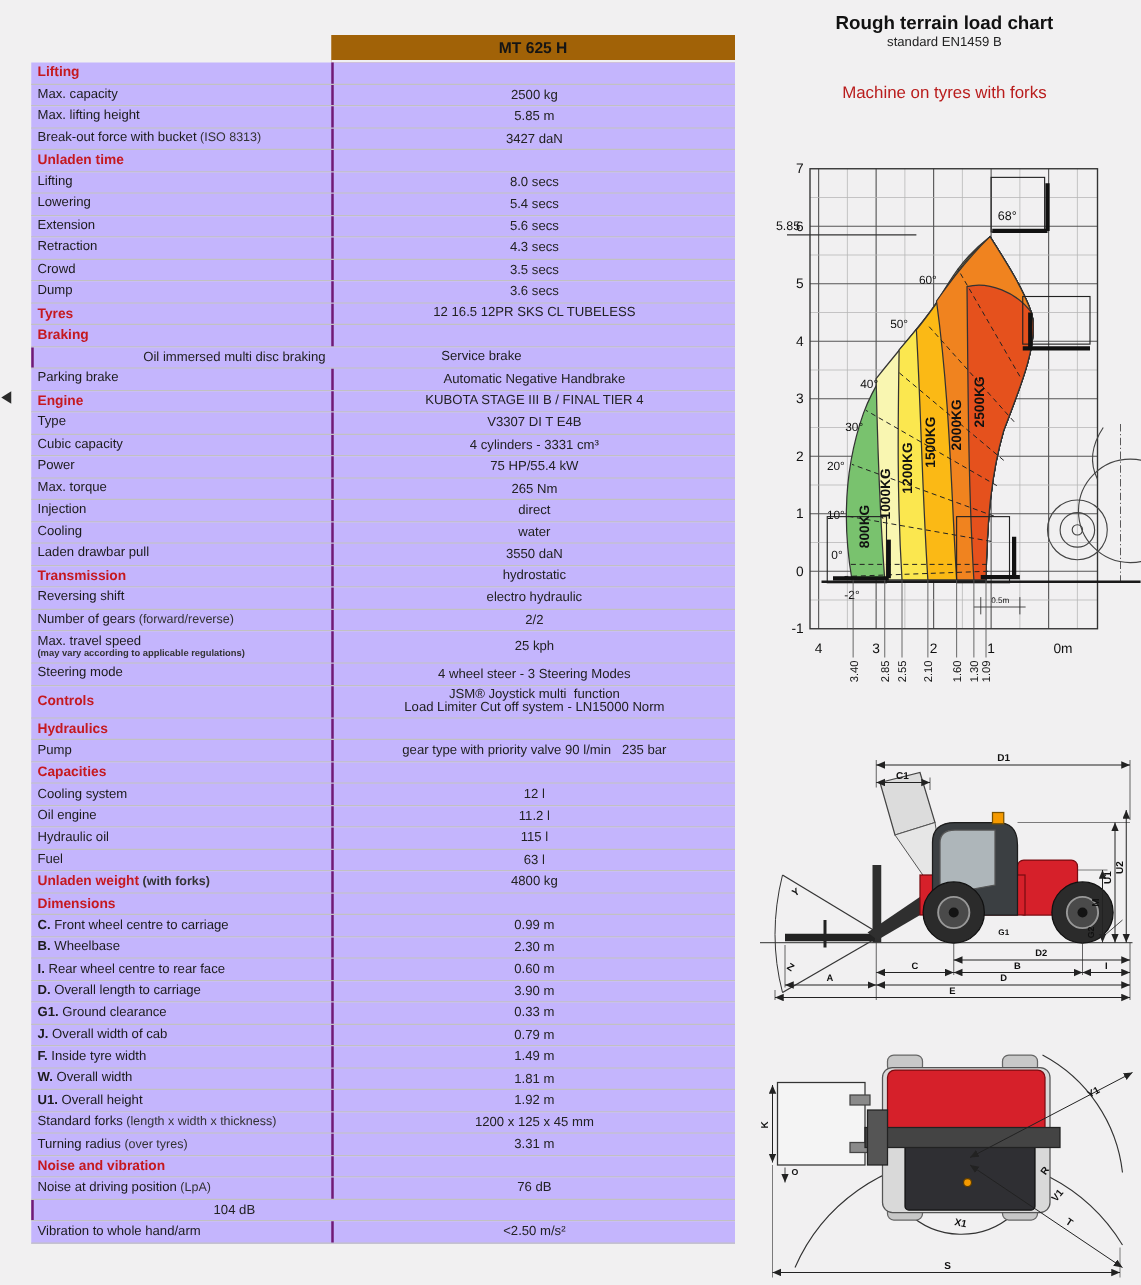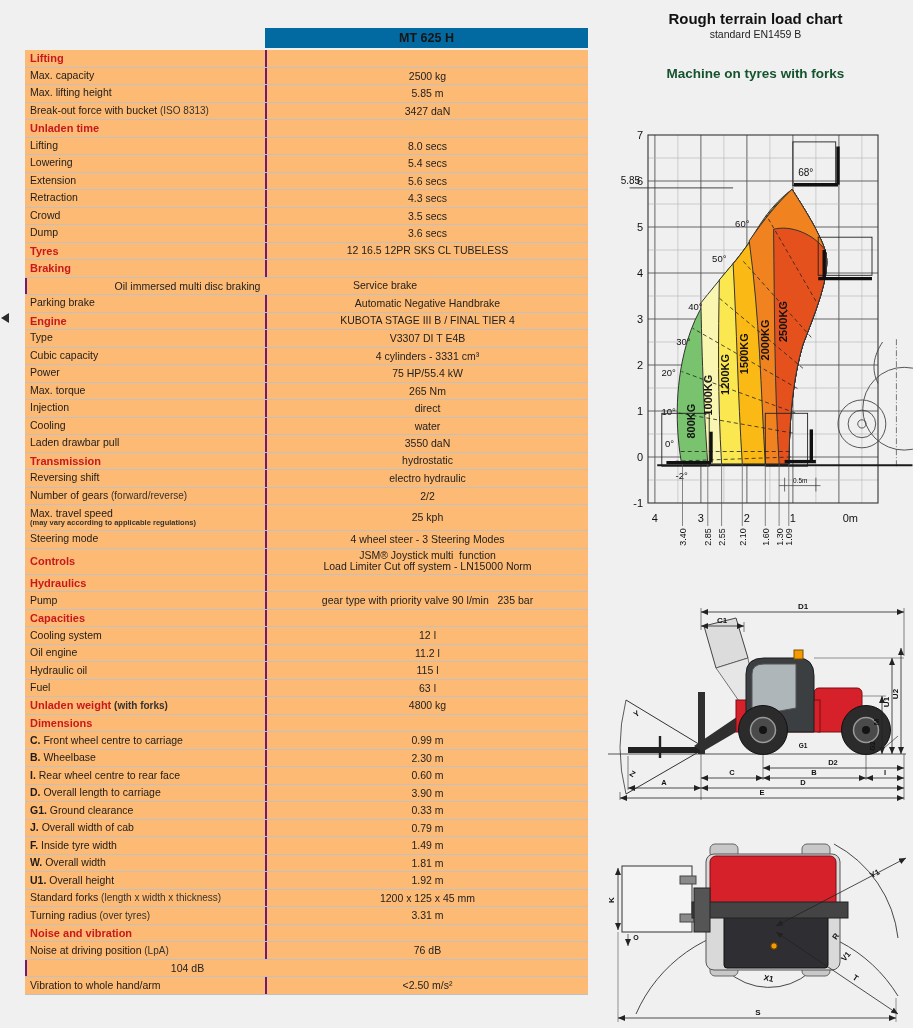--- a/index.html
+++ b/index.html
@@ -5,40 +5,40 @@
   html,body{margin:0;padding:0;}
   body{background:#f1f0f1;font-family:"Liberation Sans", sans-serif;}
   .page{position:relative;width:913px;height:1028px;background:#f1f0f1;overflow:hidden;}
 
   
   .edge-marker{position:absolute;left:1px;top:313px;width:0;height:0;
     border-top:5px solid transparent;border-bottom:5px solid transparent;border-right:8px solid #2b2b2b;}
 
   
   .spec-wrap{position:absolute;left:25px;top:28px;width:563px;}
-  .model-bar{margin-left:240px;width:323px;height:22px;background:#0369a1;
+  .model-bar{margin-left:240px;width:323px;height:22px;background:#a16207;
     display:flex;align-items:center;justify-content:center;font-weight:bold;font-size:12.5px;color:#151515;
     box-sizing:border-box;border-bottom:2px solid #f1f0f1;}
-  .row{display:flex;background:#fdba74;border-bottom:1px solid #c2c1c2;box-sizing:border-box;min-height:17.5px;}
+  .row{display:flex;background:#c4b5fd;border-bottom:1px solid #c2c1c2;box-sizing:border-box;min-height:17.5px;}
   .row.tall{min-height:26px;}
   .cell{box-sizing:border-box;display:flex;flex-direction:column;justify-content:center;}
   .label-cell{width:240px;padding:1px 3px 1px 5px;font-size:10.5px;color:#1c1c1c;}
   .value-cell{width:323px;border-left:2px solid #701a75;text-align:center;font-size:10.5px;color:#222;
     padding:1px 2px;white-space:pre-wrap;line-height:1.15;}
   .label-line{display:block;line-height:1.1;}
   .sec-title{color:#c5191f;font-weight:bold;font-size:11px;line-height:1.1;}
   .note{font-size:10px;color:#333;}
   .prefix{font-weight:bold;}
   .sub-note{display:block;font-size:7.5px;color:#333;line-height:1.05;font-weight:bold;}
 
   
   .right-col{position:absolute;left:598px;top:10px;width:315px;text-align:center;}
   .chart-title{font-weight:bold;font-size:15px;color:#111;}
   .chart-subtitle{font-size:10.5px;color:#222;margin-top:1px;}
-  .chart-caption{font-weight:bold;font-size:13.5px;color:#14532d;margin-top:26px;}
+  .chart-caption{font-weight:normal;font-size:13.5px;color:#b91c1c;margin-top:26px;}
   svg{display:block;}
   .svg-abs{position:absolute;}
   text{font-family:"Liberation Sans", sans-serif;}
 </style>
 </head>
 <body>
 
 <div class="page">
 
   <span class="edge-marker"></span>

